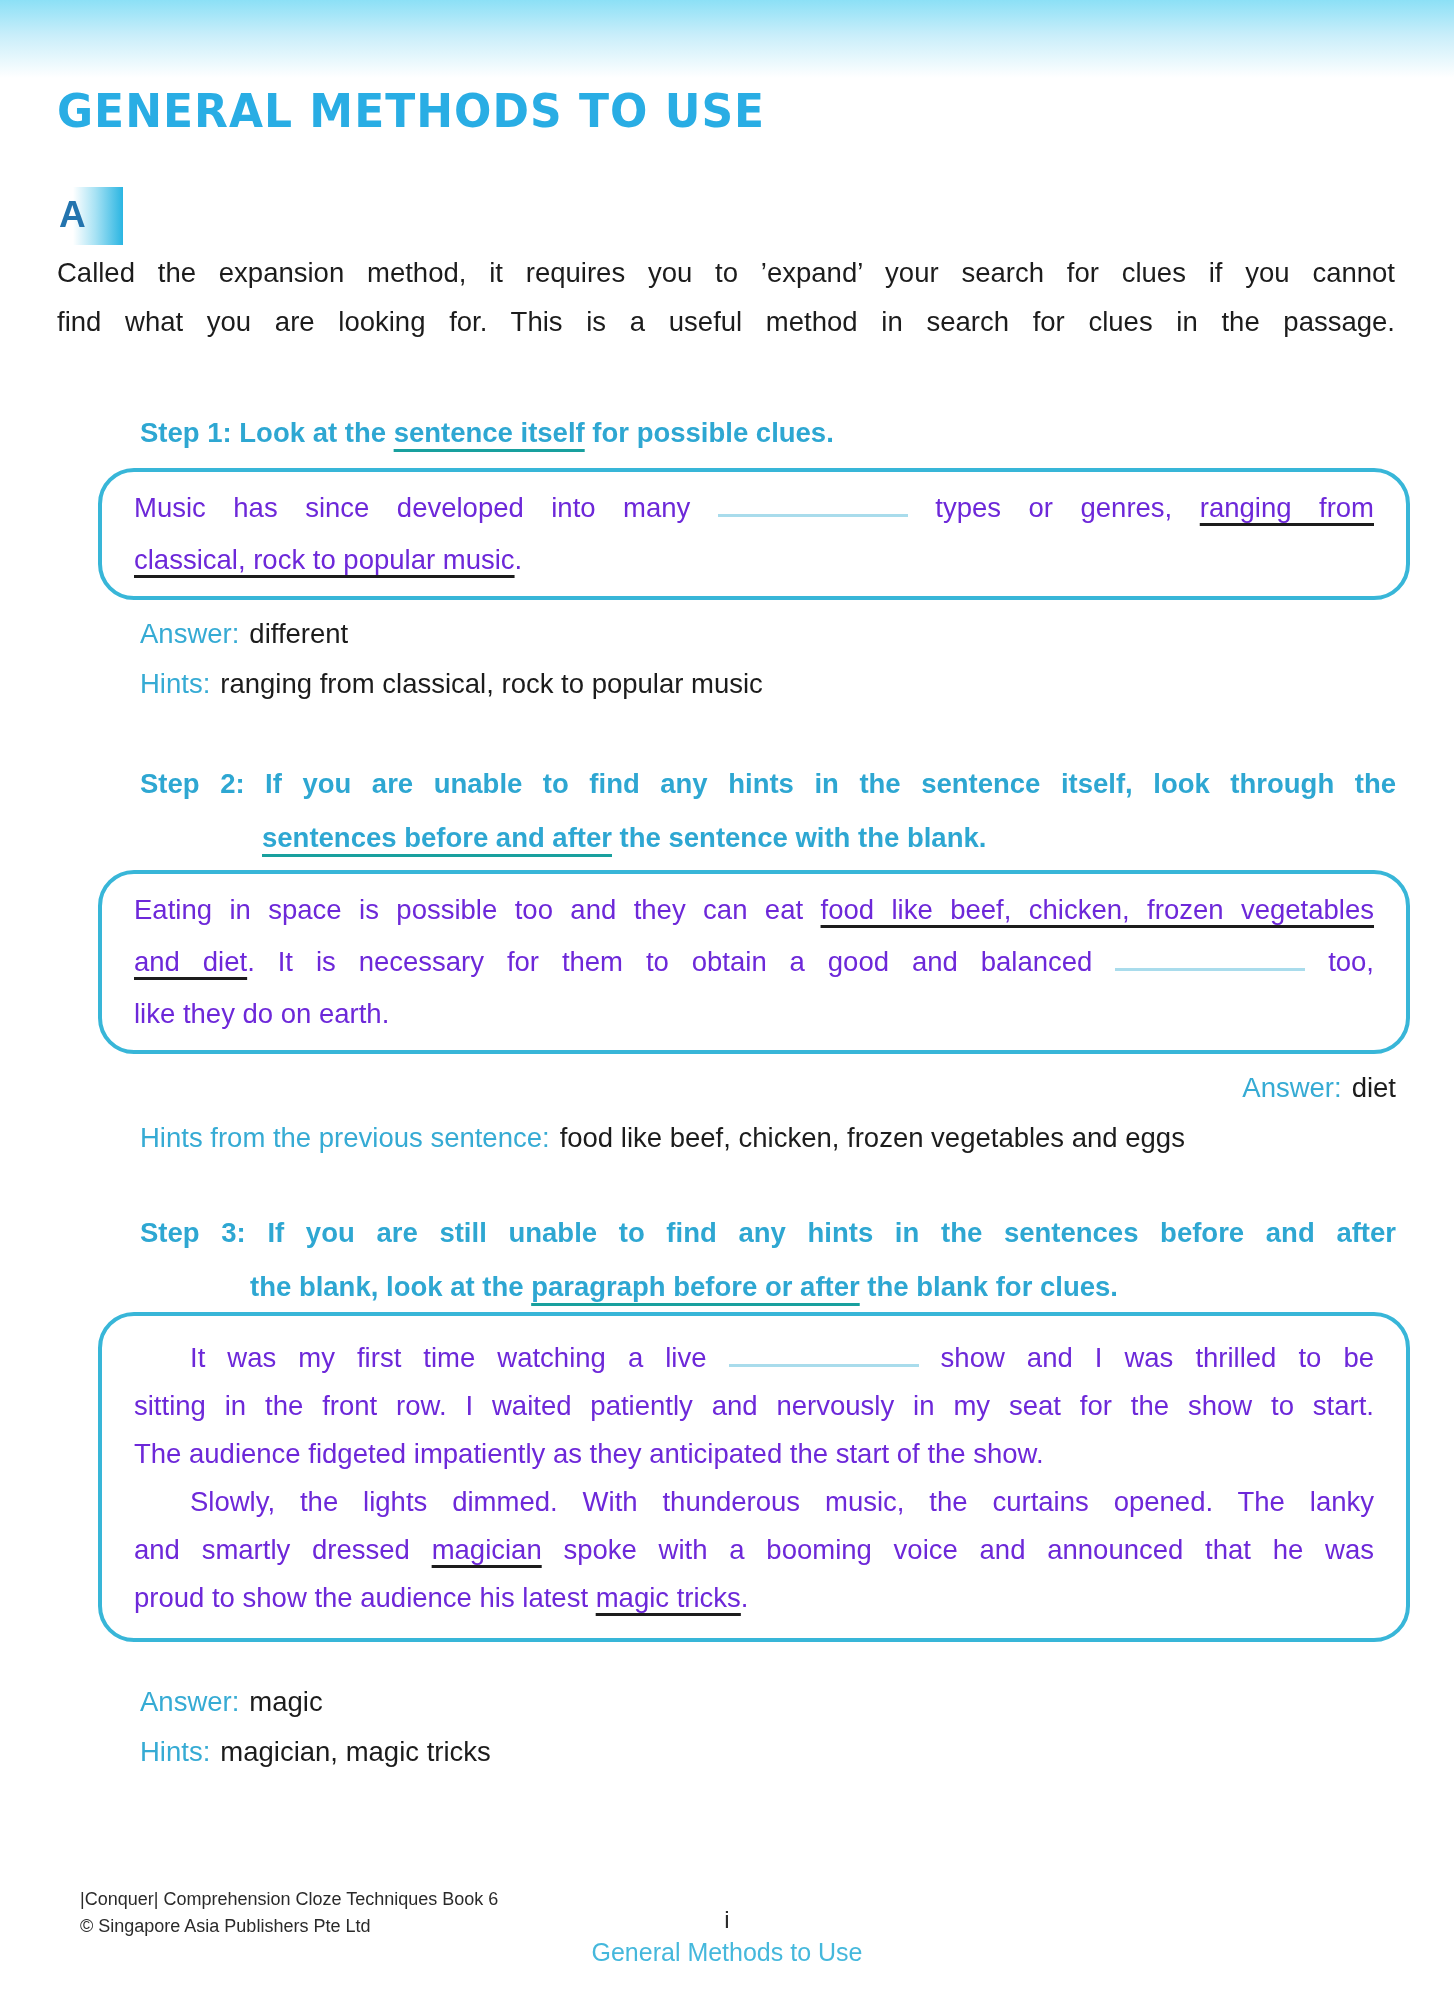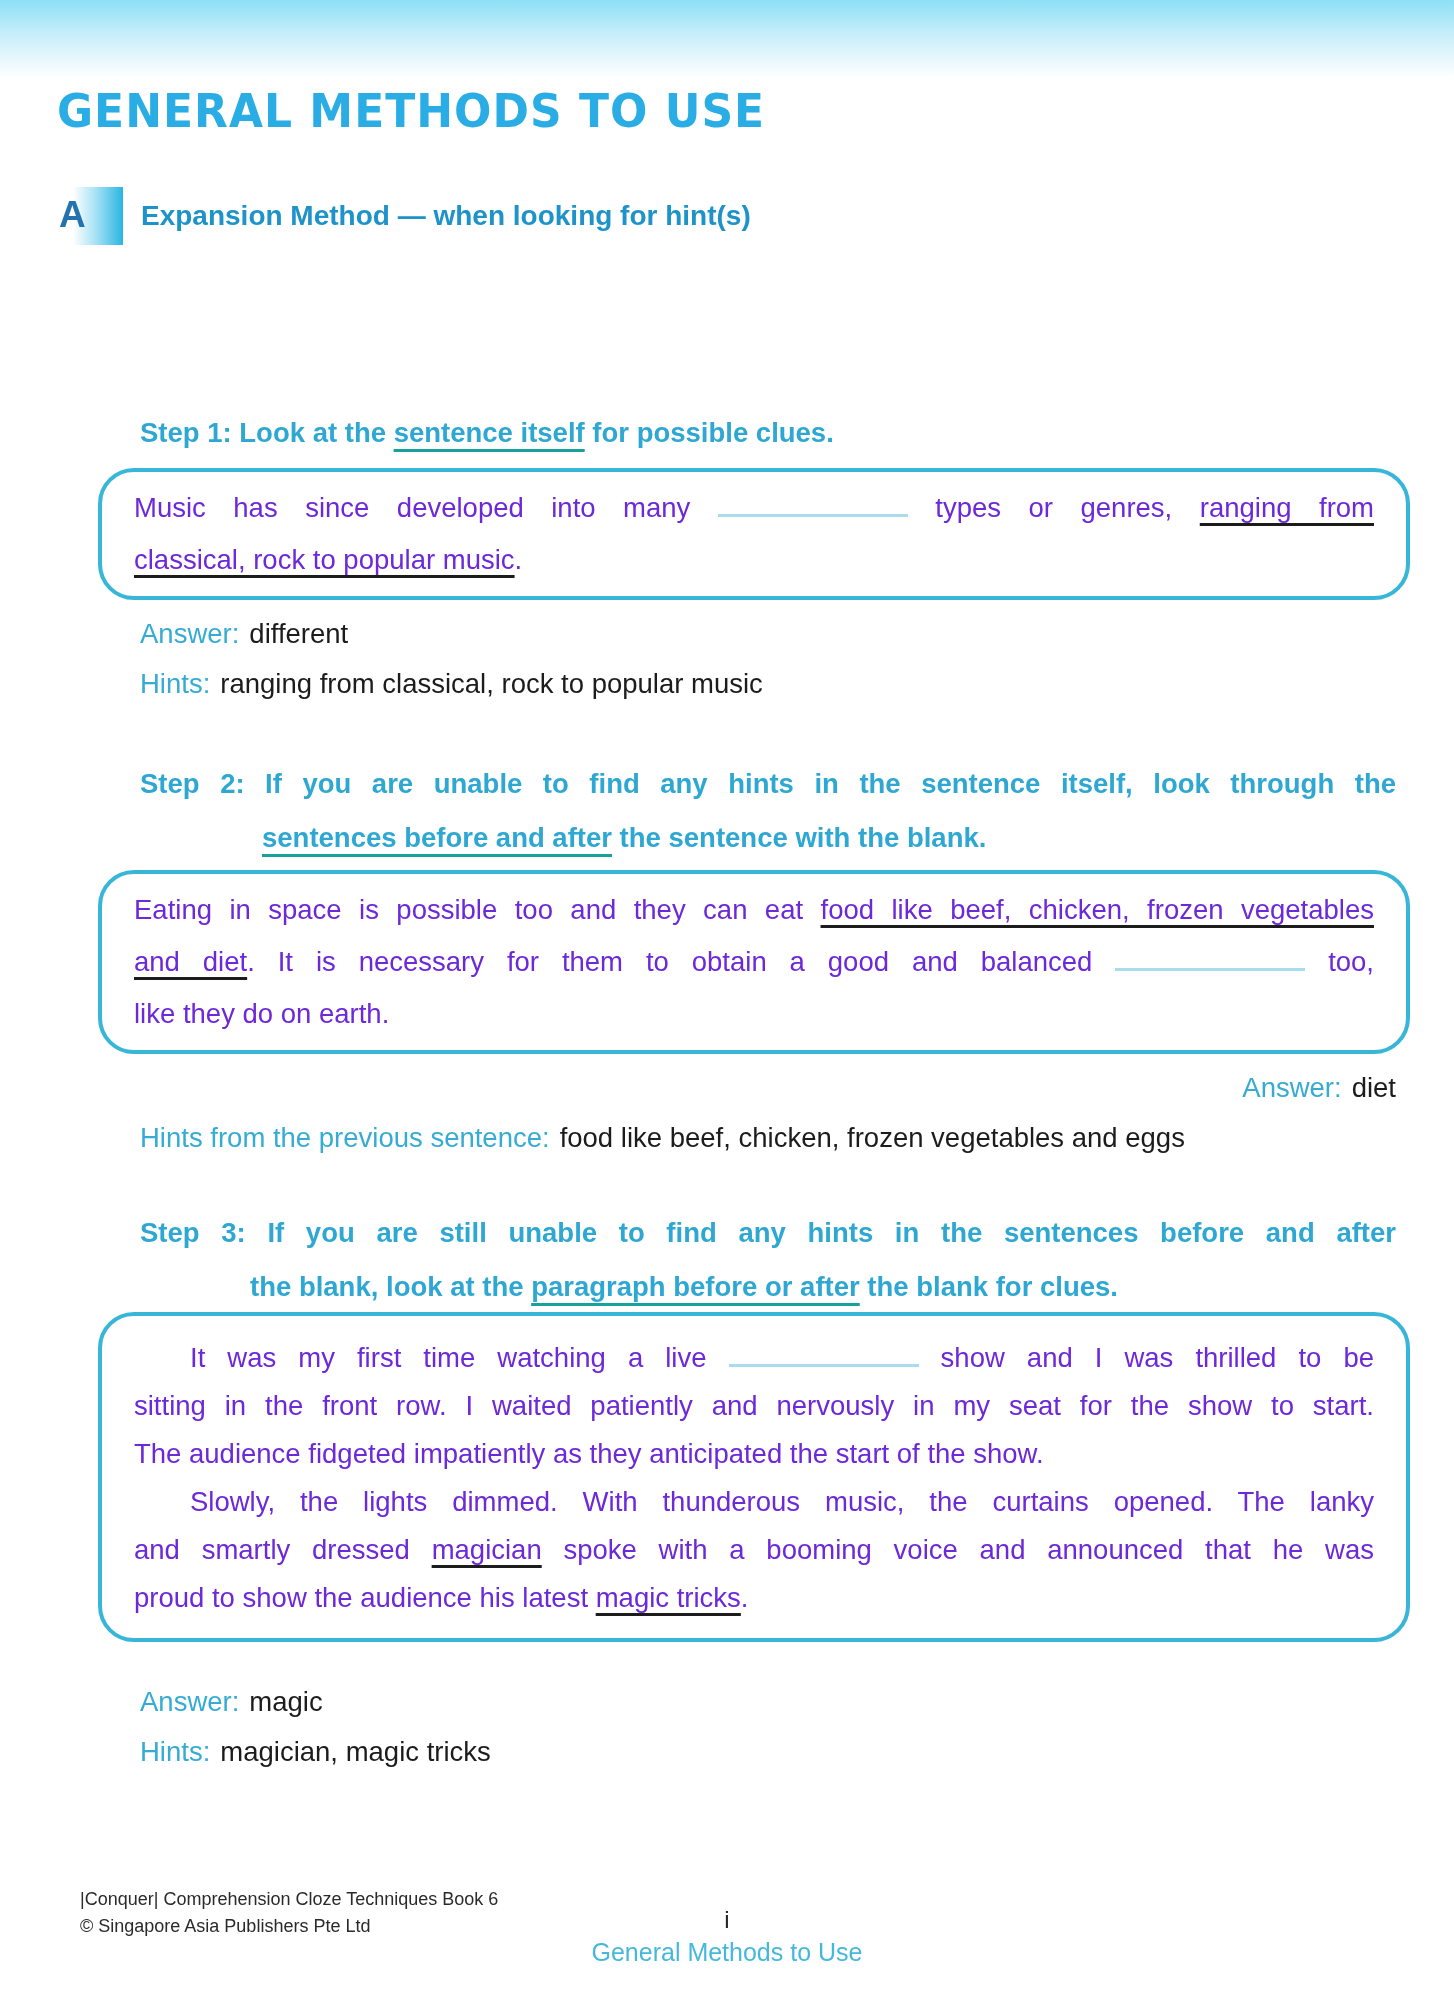--- a/index.html
+++ b/index.html
@@ -59,23 +59,26 @@
 
   <div class="grad"></div>
 
   <div class="title">GENERAL METHODS TO USE</div>
 
   <div class="section-row">
     <div class="badge">
       <div class="badge-box"></div>
       <div class="badge-letter">A</div>
     </div>
-    <div class="section-heading">Expansion Method — when looking for hint(s)</div>
   </div>
 
+  <div class="intro">
+    <div class="stretch">Called the expansion method, it requires you to ’expand’ your search for clues if you cannot</div>
+    <div class="stretch">find what you are looking for. This is a useful method in search for clues in the passage.</div>
+  </div>
 
   <div class="step step1">
     <div><span>Step 1: Look at the </span><span class="u">sentence itself</span><span> for possible clues.</span></div>
   </div>
   <div class="exbox box1">
     <div class="stretch"><span>Music has since developed into many </span><span class="blank" style="width: 190px;"></span><span> types or genres, </span><span class="u">ranging from</span></div>
     <div><span class="u">classical, rock to popular music</span><span>.</span></div>
   </div>
   <div class="ansline a1">
     <span class="anslabel">Answer:</span><span>different</span>

